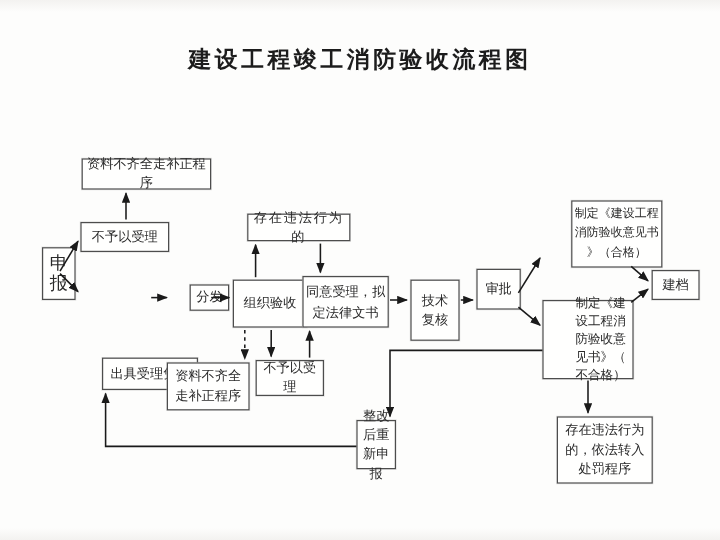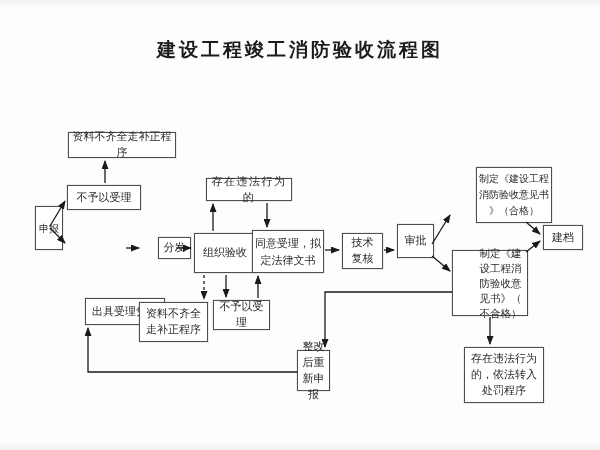--- a/index.html
+++ b/index.html
@@ -32,36 +32,36 @@
   }
   svg.wires{position:absolute;left:0;top:0;pointer-events:none;}
 </style>
 </head>
 <body>
 
 <div class="stage">
 
   <div class="title">建设工程竣工消防验收流程图</div>
 
-  <div class="node" style="left:35px;top:206px;width:28px;height:44px;font-size:10px;line-height:17px;">申报</div>
+  <div class="node" style="left:35px;top:206px;width:28px;height:44px;font-size:15px;line-height:17px;">申报</div>
 
   <div class="node" style="left:68px;top:132px;width:108px;height:26px;">资料不齐全走补正程序</div>
 
   <div class="node" style="left:67px;top:185px;width:74px;height:25px;">不予以受理</div>
 
 
   <div class="node" style="left:158px;top:237px;width:33px;height:22px;">分发</div>
 
   <div class="node" style="left:194px;top:233px;width:62px;height:40px;padding:0 7px;">组织验收</div>
 
   <div class="node" style="left:206px;top:178px;width:86px;height:23px;letter-spacing:1.5px;">存在违法行为的</div>
 
   <div class="node" style="left:252px;top:230px;width:72px;height:43px;line-height:17px;">同意受理，拟定法律文书</div>
 
-  <div class="node" style="left:342px;top:233px;width:41px;height:36px;padding:0 6px;">技术复核</div>
+  <div class="node" style="left:342px;top:233px;width:41px;height:51px;padding:0 6px;">技术复核</div>
 
   <div class="node" style="left:397px;top:224px;width:37px;height:34px;">审批</div>
 
   <div class="node" style="left:452px;top:167px;width:76px;height:56px;font-size:10px;line-height:16px;margin-left:24px;">制定《建设工程消防验收意见书》（合格）</div>
 
   <div class="node" style="left:452px;top:250px;width:76px;height:66px;font-size:10.5px;line-height:15px;padding-left:22px;">制定《建设工程消防验收意见书》（不合格）</div>
 
   <div class="node" style="left:543px;top:225px;width:40px;height:25px;">建档</div>
 
   <div class="node" style="left:85px;top:298px;width:80px;height:27px;">出具受理凭证</div>

